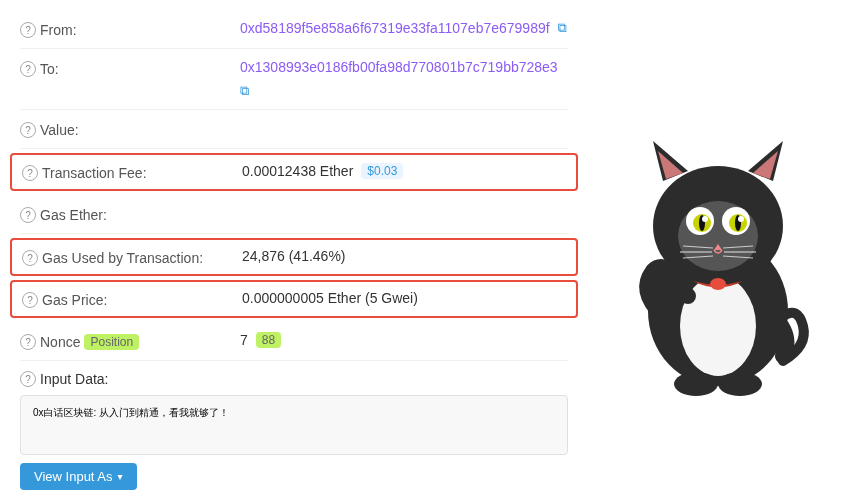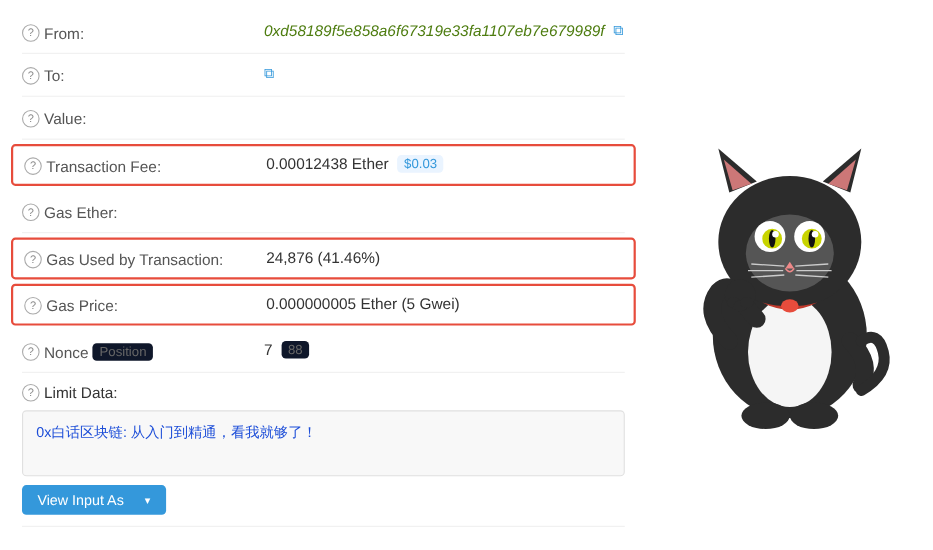--- a/index.html
+++ b/index.html
@@ -65,69 +65,68 @@
       flex-shrink: 0;
     }
     .value-col {
       flex: 1;
       display: flex;
       align-items: center;
       gap: 8px;
       flex-wrap: wrap;
     }
     .link-blue {
-      color: #4d7c0f;
+      color: #8b5cf6;
       text-decoration: none;
       word-break: break-all;
-      font-style: italic;
     }
     .copy-icon {
       color: #3498db;
       font-size: 13px;
       cursor: pointer;
     }
     .badge {
       background: #eaf4ff;
       color: #3498db;
       border-radius: 4px;
       padding: 1px 6px;
       font-size: 12px;
       font-weight: 500;
       text-align: right;
     }
     .badge-gray {
-      background: #0f172a;
+      background: #bef264;
       color: #666;
       border-radius: 4px;
       padding: 1px 6px;
       font-size: 12px;
     }
     .input-data-box {
       background: #f8f8f8;
       border: 1px solid #e0e0e0;
       border-radius: 4px;
       padding: 10px 12px;
-      font-size: 13px;
-      color: #1d4ed8;
+      font-size: 10px;
+      color: #000000;
       width: 100%;
       min-height: 60px;
       word-break: break-all;
       margin-top: 2px;
     }
     .view-input-btn {
       background: #3498db;
       color: #fff;
       border: none;
       border-radius: 4px;
       padding: 6px 14px;
       font-size: 13px;
       cursor: pointer;
       display: flex;
       align-items: center;
-      gap: 19px;
+      gap: 5px;
       margin-top: 8px;
     }
     .view-input-btn .chevron {
       font-size: 10px;
     }
     
     .cat-container {
       width: 220px;
       height: 280px;
       position: relative;
@@ -153,20 +152,21 @@
         <span class="copy-icon">⧉</span>
       </div>
     </div>
 
     <div class="row">
       <div class="label-col">
         <span class="help-icon">?</span>
         <span>To:</span>
       </div>
       <div class="value-col">
+        <a class="link-blue">0x1308993e0186fb00fa98d770801b7c719bb728e3</a>
         <span class="copy-icon">⧉</span>
       </div>
     </div>
 
     <div class="row">
       <div class="label-col">
         <span class="help-icon">?</span>
         <span>Value:</span>
       </div>
     </div>
@@ -217,21 +217,21 @@
       </div>
       <div class="value-col">
         <span>7</span>
         <span class="badge-gray">88</span>
       </div>
     </div>
 
     <div class="row" style="flex-direction: column; align-items: flex-start;">
       <div style="display:flex; align-items:center; gap:4px; margin-bottom:6px;">
         <span class="help-icon">?</span>
-        <span>Limit Data:</span>
+        <span>Input Data:</span>
       </div>
       <div class="input-data-box">0x白话区块链: 从入门到精通，看我就够了！</div>
       <button class="view-input-btn">
         <span>View Input As</span>
         <span class="chevron">▾</span>
       </button>
     </div>
 
   </div>
 

